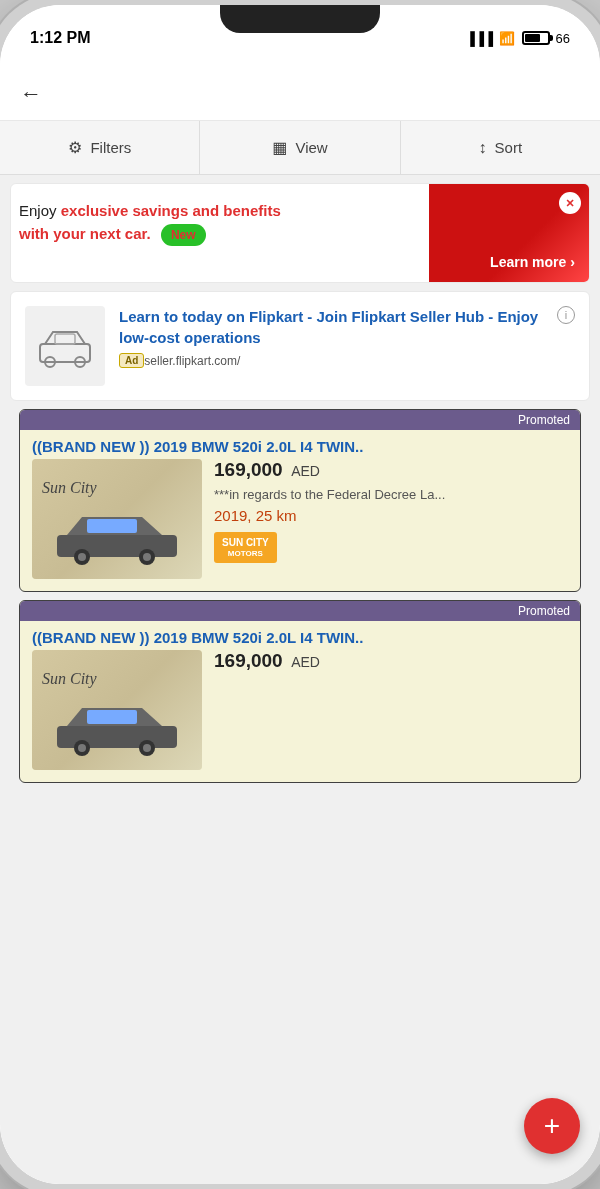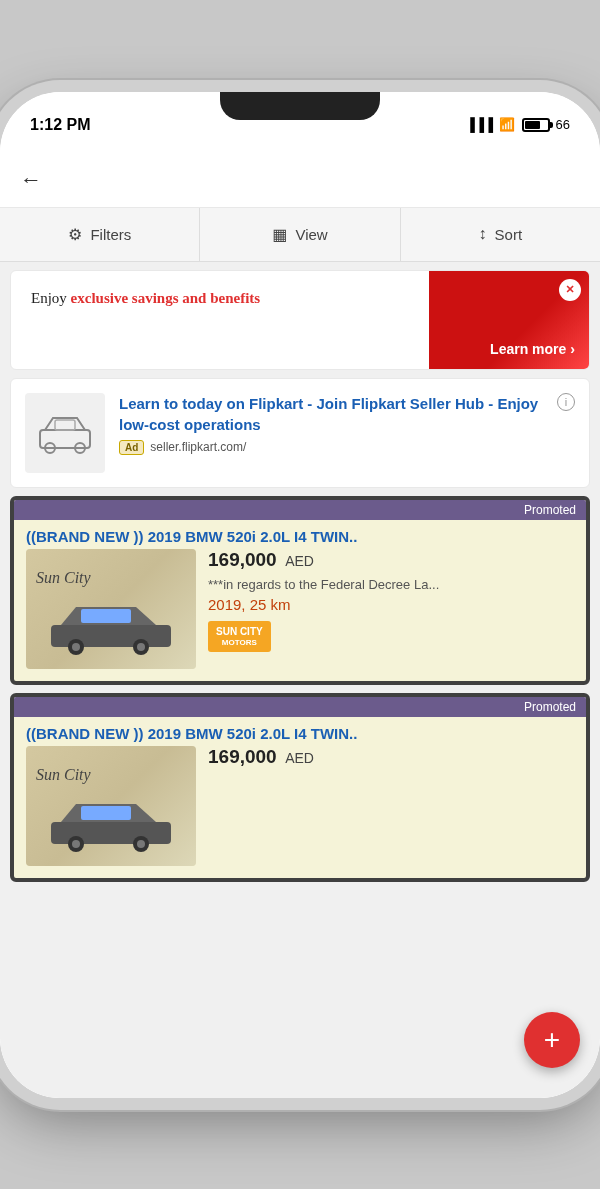--- a/index.html
+++ b/index.html
@@ -9,21 +9,21 @@
       background: #c8c8c8;
       display: flex;
       justify-content: center;
       align-items: center;
       min-height: 100vh;
       font-family: -apple-system, BlinkMacSystemFont, 'Segoe UI', sans-serif;
     }
 
     .phone-frame {
       width: 600px;
-      height: 1006px;
+      height: 1179px;
       background: #f0f0f0;
       border-radius: 60px;
       box-shadow: 0 0 0 12px #d0d0d0, 0 0 0 14px #b0b0b0, 0 20px 60px rgba(0,0,0,0.4);
       position: relative;
       overflow: hidden;
     }
 
     .phone-screen {
       position: absolute;
       top: 0; left: 0; right: 0; bottom: 0;
@@ -147,23 +147,22 @@
       margin: 8px 10px;
       border-radius: 6px;
       overflow: hidden;
       position: relative;
       display: flex;
       align-items: stretch;
       min-height: 100px;
       border: 1px solid #e8e8e8;
     }
     .banner-ad-text {
-      padding: 16px 20px;
+      padding: 16px 8px;
       flex: 1;
-      font-family: Liberation Serif, serif;
     }
     .banner-ad-text p {
       font-size: 15px;
       color: #222;
       line-height: 1.5;
     }
     .banner-ad-text p span {
       color: #e03030;
       font-weight: 700;
     }
@@ -246,21 +245,21 @@
     }
     .flipkart-title {
       font-size: 15px;
       font-weight: 700;
       color: #1a5fb4;
       line-height: 1.4;
       margin-bottom: 5px;
     }
     .ad-label-row {
       display: flex;
-      gap: 6px;
+      align-items: center;
       margin-bottom: 6px;
     }
     .ad-label {
       display: inline-flex;
       align-items: center;
       background: #f5e9c0;
       border: 1px solid #c8a800;
       border-radius: 3px;
       font-size: 10px;
       font-weight: 700;
@@ -286,24 +285,24 @@
       justify-content: center;
       font-size: 11px;
       color: #999;
       float: right;
       margin-left: 6px;
     }
 
     
     .car-card {
       background: #f5f3d8;
-      margin: 8px 10px;
+      margin: 8px 19px;
       border-radius: 6px;
       overflow: hidden;
-      border: 4px solid #404040;
+      border: 1px solid #404040;
     }
     .promoted-bar {
       background: #6b5b8c;
       color: #fff;
       font-size: 12px;
       text-align: right;
       padding: 3px 10px;
       font-weight: 500;
     }
     .car-card-title {
@@ -466,20 +465,24 @@
         <span>Sort</span>
       </div>
     </div>
 
     <div class="content">
 
       <div class="banner-ad">
         <div class="banner-ad-text">
           <p>
             Enjoy <span>exclusive savings and benefits</span>
+          </p>
+          <p>
+            <span>with your next car.</span>
+            <span class="new-badge">New</span>
           </p>
         </div>
         <div class="banner-ad-right">
           <div class="close-badge"></div>
           <div class="learn-more-btn">
             <span>Learn more</span>
             <span>›</span>
           </div>
         </div>
       </div>

